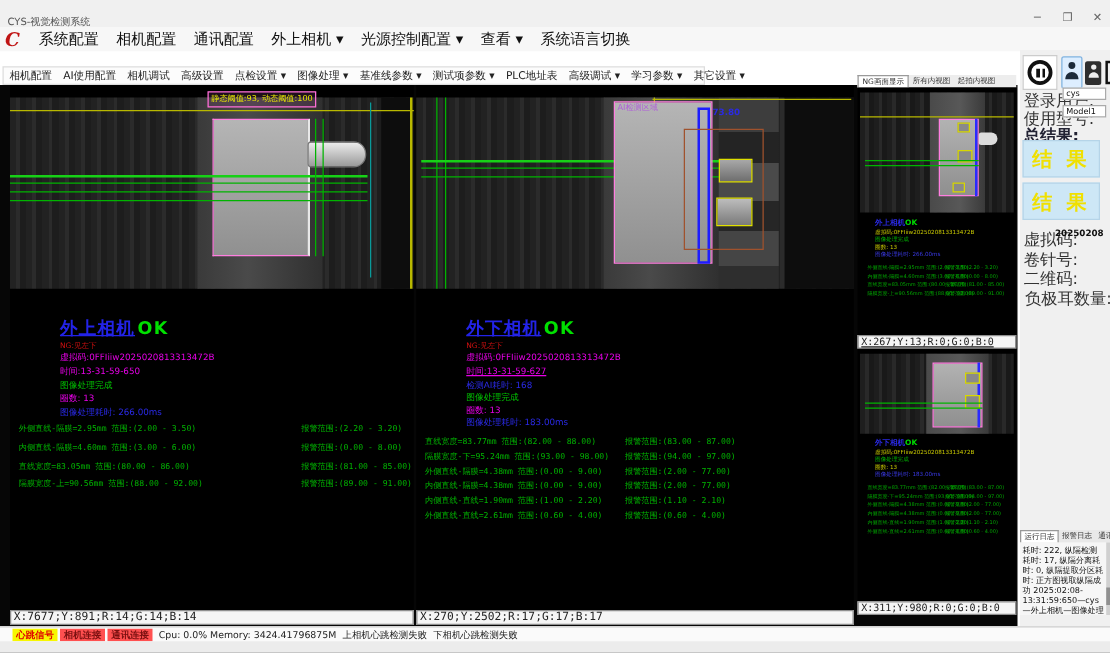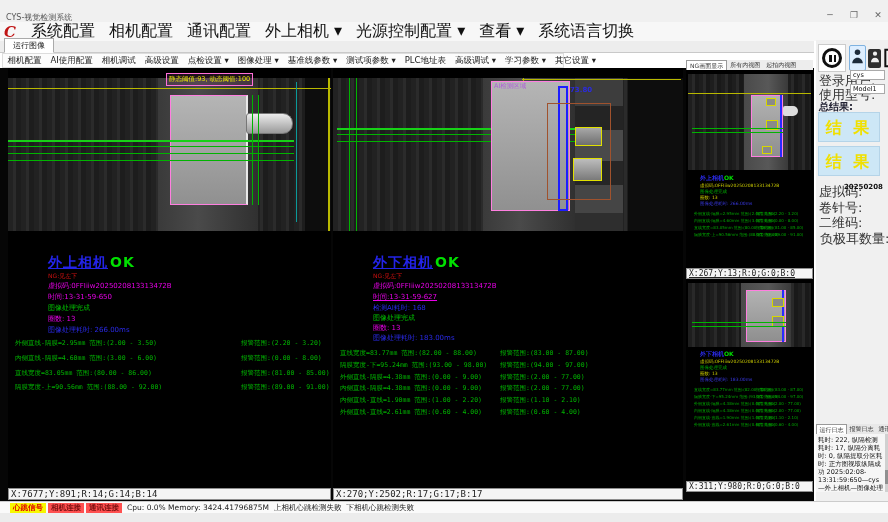--- a/index.html
+++ b/index.html
@@ -7,21 +7,21 @@
   body{font-family:"DejaVu Sans","Liberation Sans",sans-serif;background:#e8e8e8;}
   .window{position:relative;width:888px;height:522px;background:#ffffff;overflow:hidden;}
 
   
   .titlebar{position:absolute;top:0;left:0;right:0;height:22px;background:#f0f0f0;}
   .app-title{position:absolute;left:6px;top:12px;font-size:8px;color:#555;}
   .winctl{position:absolute;right:4px;top:10px;display:flex;gap:12px;font-size:9px;color:#666;}
   .winctl span{width:12px;text-align:center;cursor:default;}
   .menubar{position:absolute;top:22px;left:0;right:0;height:19px;background:#f7f7f7;display:flex;align-items:center;}
   .logo{color:#c01414;font-weight:bold;font-style:italic;font-size:15px;margin:0 8px 0 4px;font-family:"DejaVu Serif","Liberation Serif",serif;}
-  .menu-item{font-size:16px;color:#111;padding:0 7px;white-space:nowrap;}
+  .menu-item{font-size:12px;color:#111;padding:0 7px;white-space:nowrap;}
   .tabrow{position:absolute;top:41px;left:0;width:814px;height:12px;background:#ededed;border-bottom:1px solid #c9c9c9;}
   .run-tab{position:absolute;left:4px;bottom:-1px;font-size:8px;padding:1px 8px;background:#fff;border:1px solid #aaa;border-bottom:1px solid #fff;color:#222;}
   .toolbar{position:absolute;top:53px;left:2px;width:562px;height:15px;background:#fcfcfc;border:1px solid #ddd;display:flex;align-items:center;}
   .tool-item{font-size:8.5px;color:#222;padding:0 4.5px;white-space:nowrap;}
 
   
   .content{position:absolute;top:68px;left:0;width:814px;height:433px;background:#060606;}
   .panel{position:absolute;top:0;height:432px;background:#000;}
   .panel-left{left:8px;width:323px;}
   .panel-mid{left:333px;width:350px;}
@@ -89,21 +89,21 @@
   .btn{position:absolute;cursor:pointer;}
   .pause-btn{left:2px;top:4px;width:28px;height:28px;background:#fff;border:1px solid #ccc;}
   .pause-circle{position:absolute;left:3px;top:3px;width:20px;height:20px;border:3px solid #111;border-radius:50%;}
   .pbar{position:absolute;top:4px;width:2.5px;height:7px;background:#111;}
   .pb1{left:4px;} .pb2{left:8.5px;}
   .user-btn{left:33px;top:5px;width:17px;height:26px;background:#ddeeff;border:1px solid #7fb2e0;border-radius:2px;text-align:center;}
   .oper-btn{left:52px;top:9px;width:13px;height:19px;background:#2e2e2e;border-radius:2px;text-align:center;}
   .exit-btn{left:66px;top:6px;width:20px;height:25px;background:transparent;border:none;}
   .sb-label{position:absolute;font-size:13px;color:#333;white-space:nowrap;}
   .sb-input{position:absolute;background:#fff;border:1px solid #aaa;font-size:6.5px;color:#111;height:10px;line-height:9px;padding-left:2px;width:35px;}
-  .total-label{position:absolute;font-size:10px;font-weight:bold;color:#223;}
+  .total-label{position:absolute;font-size:13px;font-weight:bold;color:#223;}
   .result-box{position:absolute;left:2px;width:62px;height:30px;background:#cde7f6;border:1px solid #b5d4e8;color:#f0e000;font-size:16px;font-weight:bold;text-align:center;line-height:29px;letter-spacing:3px;}
   .sb-val{position:absolute;font-size:7px;font-weight:bold;color:#111;white-space:nowrap;}
   .log-tabs{position:absolute;left:0;top:384px;right:0;height:10px;display:flex;background:#e8e8e8;}
   .ltab{font-size:6px;color:#333;padding:0 2.5px;line-height:10px;white-space:nowrap;}
   .ltab.active{background:#fff;border:1px solid #999;border-bottom:none;}
   .log-area{position:absolute;left:0;top:394px;right:3px;height:58px;background:#f6f6f6;font-size:6.5px;line-height:8px;color:#111;padding:2px;overflow:hidden;}
   .log-scroll{position:absolute;right:0;top:394px;width:3px;height:58px;background:#d0d0d0;}
   .log-thumb{position:absolute;right:0;top:430px;width:3px;height:14px;background:#909090;}
 
   
@@ -132,23 +132,20 @@
     <span class="logo">C</span>
     <span class="menu-item">系统配置</span>
     <span class="menu-item">相机配置</span>
     <span class="menu-item">通讯配置</span>
     <span class="menu-item">外上相机 ▾</span>
     <span class="menu-item">光源控制配置 ▾</span>
     <span class="menu-item">查看 ▾</span>
     <span class="menu-item">系统语言切换</span>
   </div>
 
-  <div class="tabrow">
-    <span class="run-tab">运行图像</span>
-  </div>
 
   <div class="toolbar">
     <span class="tool-item">相机配置</span>
     <span class="tool-item">AI使用配置</span>
     <span class="tool-item">相机调试</span>
     <span class="tool-item">高级设置</span>
     <span class="tool-item">点检设置 ▾</span>
     <span class="tool-item">图像处理 ▾</span>
     <span class="tool-item">基准线参数 ▾</span>
     <span class="tool-item">测试项参数 ▾</span>

